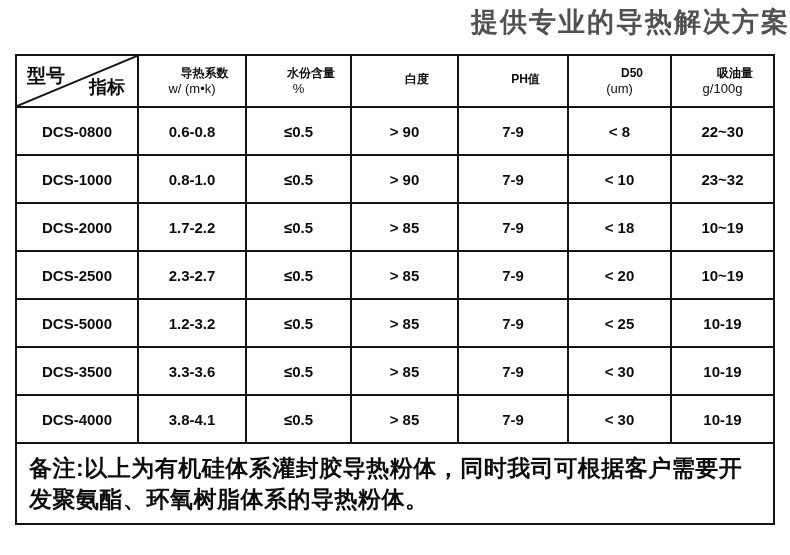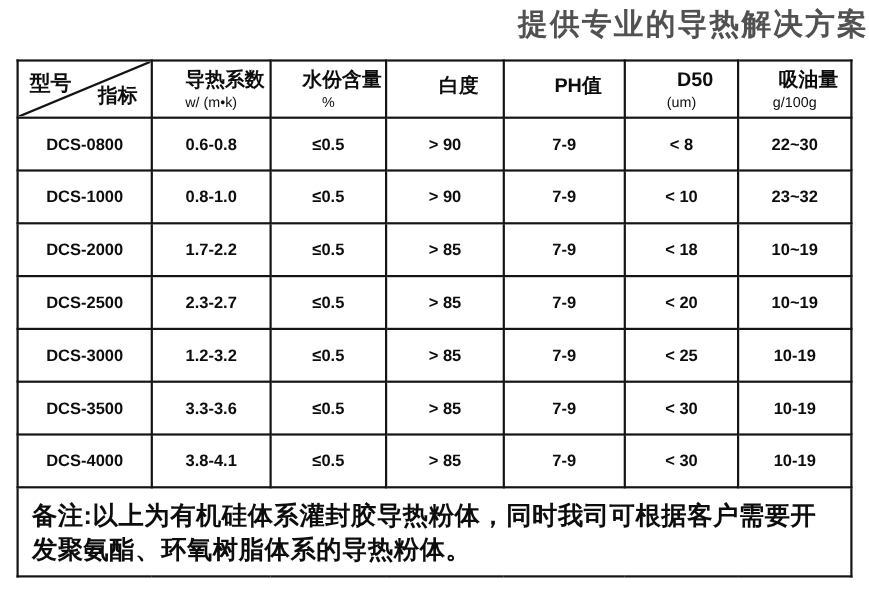--- a/index.html
+++ b/index.html
@@ -48,21 +48,21 @@
     border: 2px solid var(--border-color, #141414);
     text-align: center;
     vertical-align: middle;
     padding: 0;
     color: var(--text-color, #0d0d0d);
     overflow: hidden;
   }
   .spec-table thead tr { height: 52px; }
   .spec-table tbody tr { height: 48px; }
   .col-label {
-    font-size: 18px;
+    font-size: 12px;
     font-weight: bold;
     line-height: 1.2;
     margin-left: 25px;
   }
   .col-unit {
     font-size: 13px;
     font-weight: normal;
     margin-top: 2px;
     line-height: 1.1;
     min-height: 2px;
@@ -188,21 +188,21 @@
       <tr>
         <th class="model-cell">DCS-2500</th>
         <td class="value-cell">2.3-2.7</td>
         <td class="value-cell">≤0.5</td>
         <td class="value-cell">&gt; 85</td>
         <td class="value-cell">7-9</td>
         <td class="value-cell">&lt; 20</td>
         <td class="value-cell">10~19</td>
       </tr>
       <tr>
-        <th class="model-cell">DCS-3000</th>
+        <th class="model-cell">DCS-5000</th>
         <td class="value-cell">1.2-3.2</td>
         <td class="value-cell">≤0.5</td>
         <td class="value-cell">&gt; 85</td>
         <td class="value-cell">7-9</td>
         <td class="value-cell">&lt; 25</td>
         <td class="value-cell">10-19</td>
       </tr>
       <tr>
         <th class="model-cell">DCS-3500</th>
         <td class="value-cell">3.3-3.6</td>

